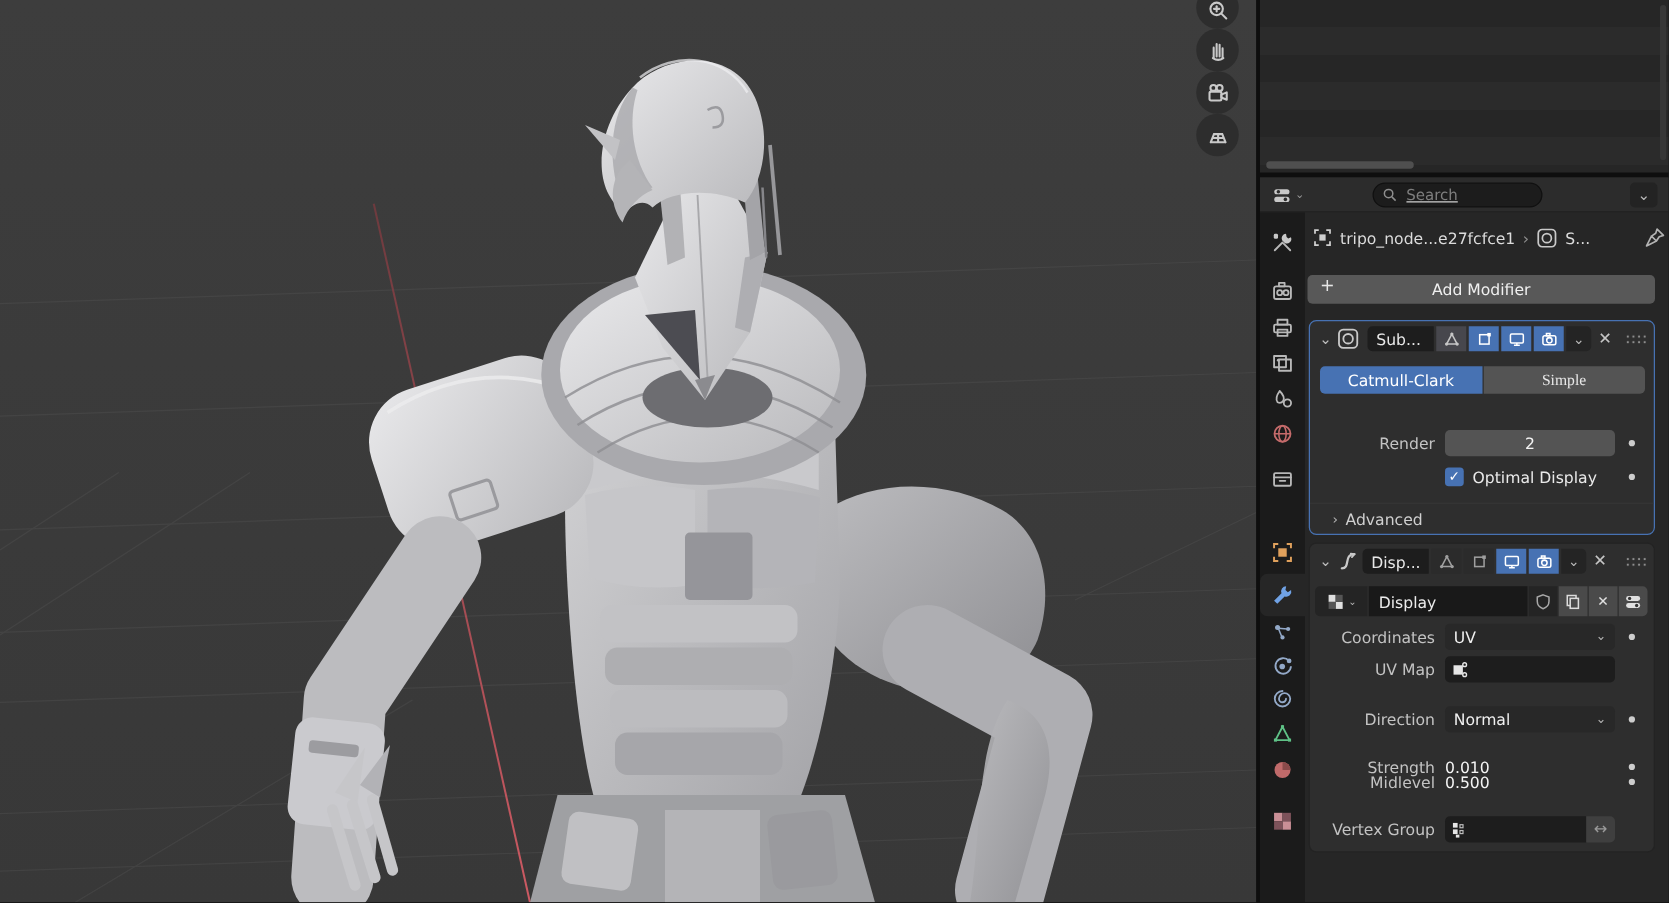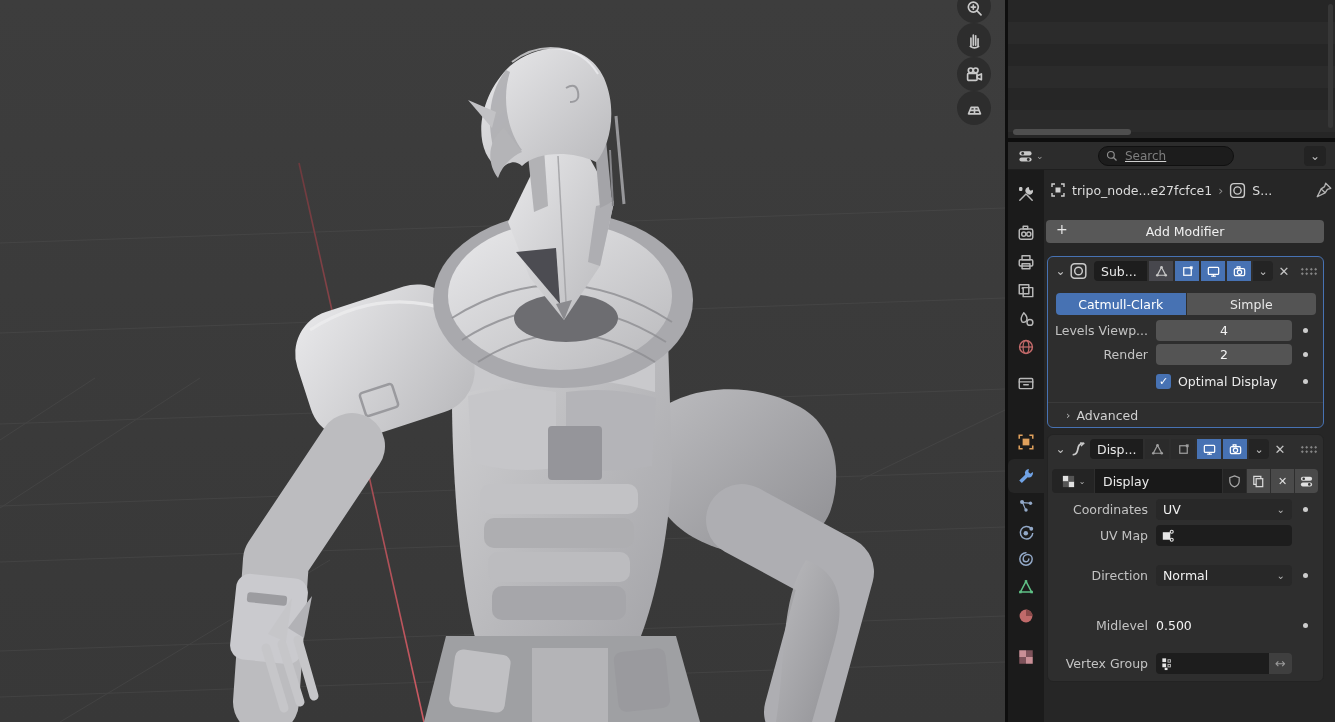--- a/index.html
+++ b/index.html
@@ -75,21 +75,21 @@
   .slider{background:#545454;overflow:hidden;position:relative;}
   .slider .fill{position:absolute;left:0;top:0;bottom:0;background:#4772b3;}
   .slider .val{position:absolute;left:0;right:0;text-align:center;color:#f4f4f4;line-height:21px;font-size:12.5px;}
   .dropdown{background:#282828;color:#f0f0f0;display:flex;align-items:center;padding:0 7px;font-size:12.5px;}
   .dropdown .dd-caret{margin-left:auto;color:#b5b5b5;font-size:10px;}
   .idfield{background:#1d1d1d;display:flex;align-items:center;padding:0 4px;gap:4px;color:#e8e8e8;}
   .dot{position:absolute;right:15px;top:8px;width:5px;height:5px;border-radius:50%;background:#cdcdcd;}
   .seg{position:absolute;left:8px;width:260px;height:22px;display:flex;}
   .seg .opt{flex:1;display:flex;align-items:center;justify-content:center;font-size:12.5px;}
   .seg .opt.sel{background:#4772b3;color:#fff;border-radius:4px 0 0 4px;}
-  .seg .opt.uns{background:#545454;color:#e8e8e8;border-radius:0 4px 4px 0;margin-left:1px;}
+  .seg .opt.uns{background:#545454;color:#e8e8e8;border-radius:0 4px 4px 0;margin-left:1px;font-family:Liberation Serif, serif;}
   .checkbox{position:absolute;left:108px;top:3px;width:15px;height:15px;background:#4772b3;border-radius:3px;
             color:#fff;font-size:11px;line-height:15px;text-align:center;}
   .chk-label{position:absolute;left:130px;color:#eaeaea;line-height:22px;font-size:12.5px;}
   .subpanel{position:absolute;left:0;right:0;bottom:0;height:25px;border-top:1px solid #3a3a3a;display:flex;align-items:center;gap:6px;padding-left:18px;color:#d0d0d0;font-size:12.5px;border-radius:0 0 6px 6px;}
 
   
   .texrow{position:absolute;left:4px;right:5px;top:34px;height:24px;display:flex;gap:1px;}
   .texrow .chkbtn{width:42px;background:#242424;border-radius:4px 0 0 4px;display:flex;align-items:center;justify-content:center;gap:3px;}
   .texrow .tname{flex:1;background:#191919;color:#ececec;display:flex;align-items:center;padding:0 8px;font-size:12.5px;}
   .texrow .sbtn{width:23px;display:flex;align-items:center;justify-content:center;background:#4a4a4a;}
@@ -442,25 +442,20 @@
             </span>
             <span class="xbtn">✕</span>
             <span class="grip"></span>
           </div>
 
           <div class="seg" style="top:36px">
             <span class="opt sel">Catmull-Clark</span>
             <span class="opt uns">Simple</span>
           </div>
 
-          <div class="row" style="top:63px">
-            <span class="rlabel">Levels Viewp...</span>
-            <span class="widget numfield">4</span>
-            <span class="dot"></span>
-          </div>
           <div class="row" style="top:87px">
             <span class="rlabel">Render</span>
             <span class="widget numfield">2</span>
             <span class="dot"></span>
           </div>
           <div class="row" style="top:114px">
             <span class="checkbox">✓</span>
             <span class="chk-label">Optimal Display</span>
             <span class="dot"></span>
           </div>
@@ -571,20 +566,27 @@
 
           <div class="row" style="top:130px">
             <span class="rlabel">Direction</span>
             <span class="widget dropdown">
               <span>Normal</span>
               <span class="dd-caret">⌄</span>
             </span>
             <span class="dot"></span>
           </div>
 
+          <div class="row" style="top:168px">
+            <span class="rlabel">Strength</span>
+            <span class="widget slider">
+              <span class="val">0.010</span>
+            </span>
+            <span class="dot"></span>
+          </div>
 
           <div class="row" style="top:180px">
             <span class="rlabel">Midlevel</span>
             <span class="widget slider">
               <span class="fill" style="width:48%"></span>
               <span class="val">0.500</span>
             </span>
             <span class="dot"></span>
           </div>
 

